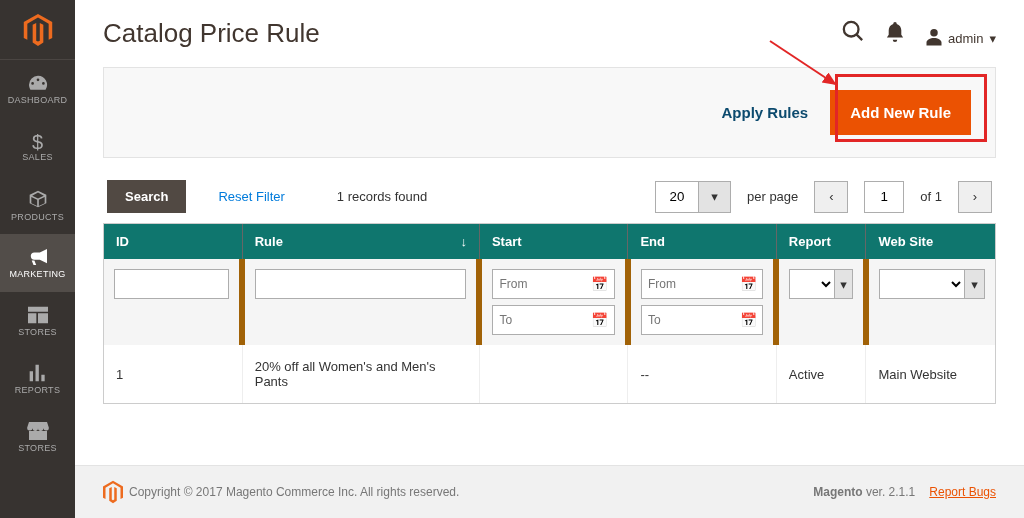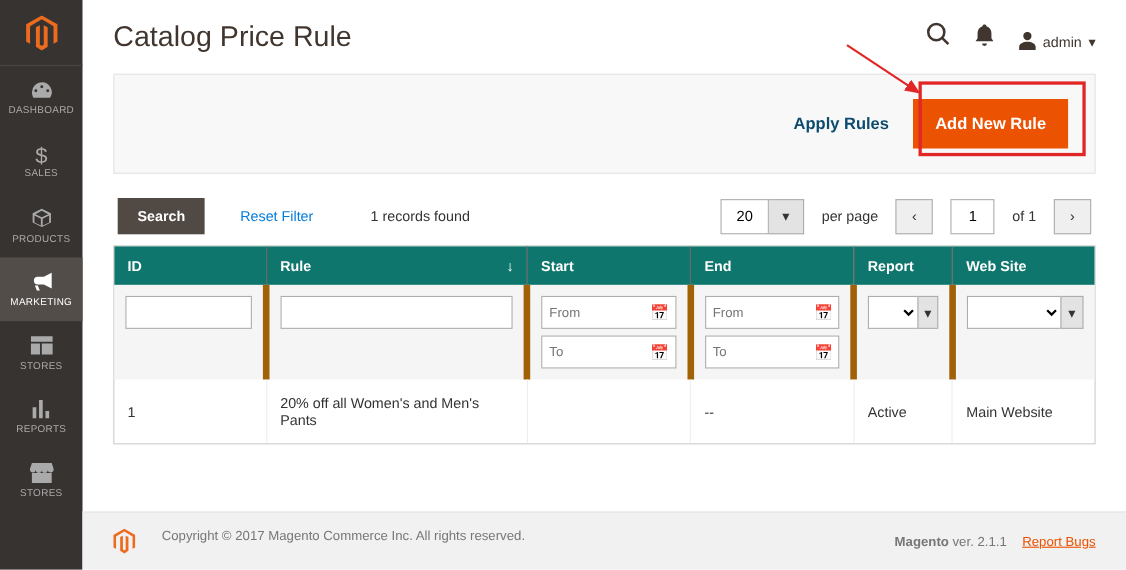--- a/index.html
+++ b/index.html
@@ -58,21 +58,21 @@
     .cal-icon { position: absolute; right: 6px; top: 50%; transform: translateY(-50%); font-size: 14px; color: #666; }
     .filter-select { width: 100%; height: 30px; border: 1px solid #adadad; background: #fff; }
     .select-wrap { display: flex; }
     .select-wrap .filter-select { border-right: none; }
     .select-dd-btn { width: 26px; height: 30px; border: 1px solid #adadad; background: #e3e3e3; display: flex; align-items: center; justify-content: center; cursor: pointer; }
     .data-row td { padding: 14px 12px; font-size: 13px; border-right: 1px solid #eee; }
     .data-row td:last-child { border-right: none; }
     
     
     .footer { margin-top: auto; background: #f1f1f1; border-top: 1px solid #e3e3e3; padding: 14px 28px; display: flex; align-items: center; justify-content: space-between; font-size: 12px; color: #777; }
-    .footer-left { display: flex; align-items: flex-start; gap: 24px; }
+    .footer-left { display: flex; align-items: center; gap: 6px; }
     .footer-right { display: flex; align-items: center; gap: 14px; }
     .footer-right a { color: #eb5202; text-decoration: underline; cursor: pointer; }
     
     .col-id { width: 140px; }
     .col-rule { width: 240px; }
     .col-start { width: 150px; }
     .col-end { width: 150px; }
     .col-status { width: 90px; }
     .col-website { width: 130px; }
   </style>

